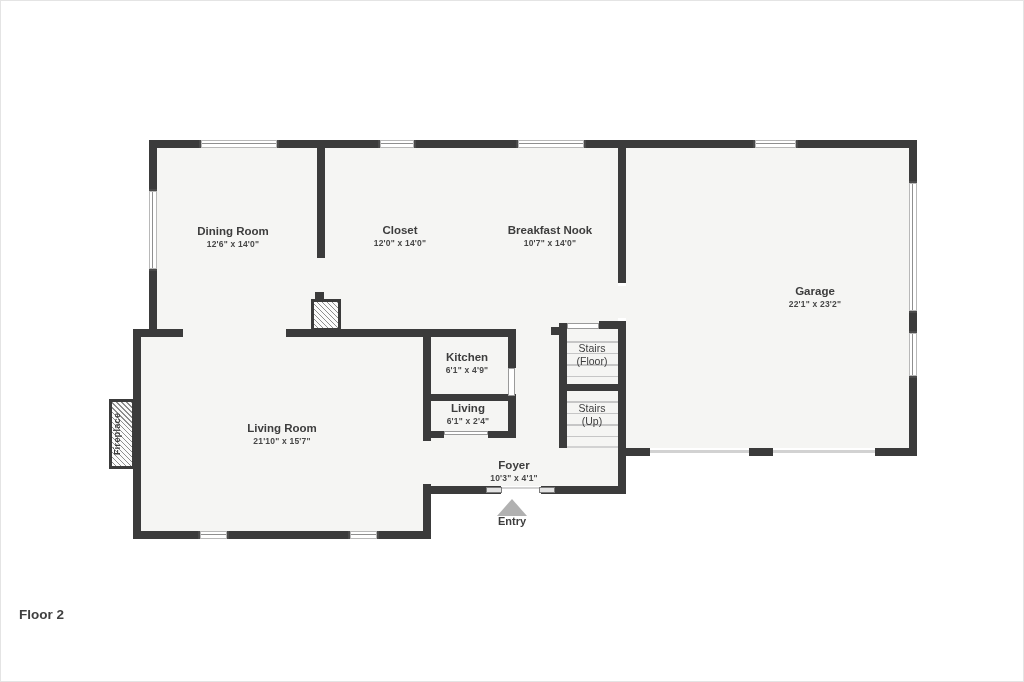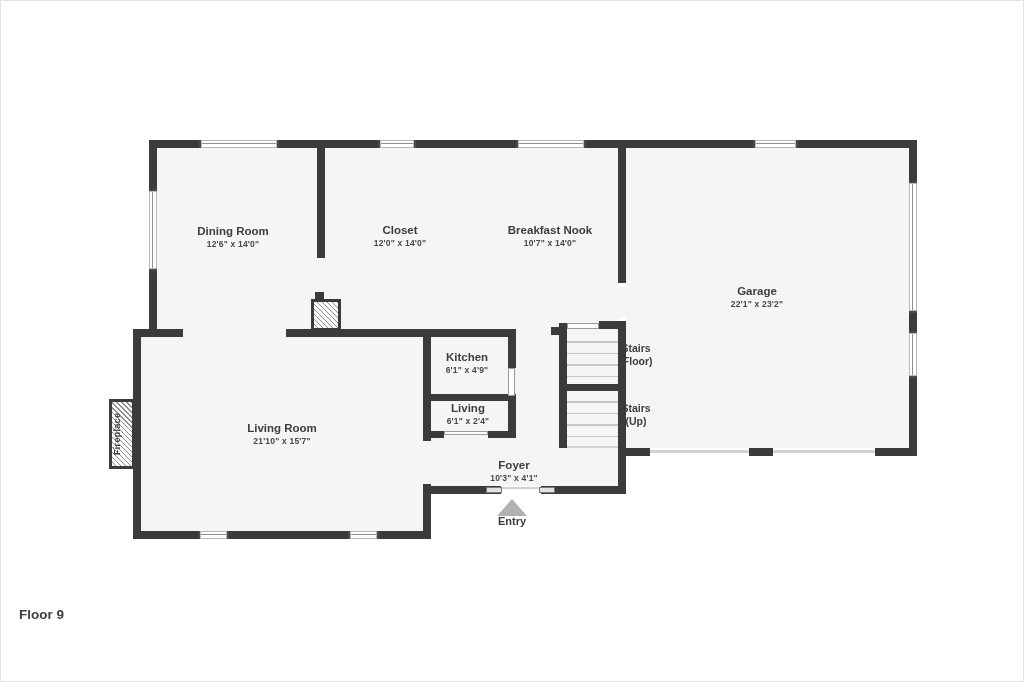--- a/index.html
+++ b/index.html
@@ -15,21 +15,21 @@
          box-shadow:inset 0 0 0 1px #b8b8b8;border-top:2px solid #4a4a4a;border-bottom:2px solid #4a4a4a;box-sizing:border-box;}
   .gapline{position:absolute;background:#ffffff;}
   .thinline{position:absolute;background:#d2d2d2;}
   .hatch{position:absolute;border:3px solid #3b3b3b;box-sizing:border-box;
          background:repeating-linear-gradient(45deg,#fbfbfb 0 2.5px,#8e8e8e 2.5px 3.5px);}
   .steps{position:absolute;background:repeating-linear-gradient(to bottom,transparent 0 10px,#c6c6c6 10px 11.5px);}
   .room-label{position:absolute;transform:translateX(-50%);text-align:center;white-space:nowrap;line-height:1.2;}
   .room-name{display:block;font-size:11.5px;font-weight:bold;color:#3d3d3d;}
   .room-dims{display:block;font-size:8.5px;font-weight:bold;color:#474747;letter-spacing:.2px;}
   .stairs-label{position:absolute;transform:translateX(-50%);text-align:center;white-space:nowrap;
-                font-size:10.5px;font-weight:bold;color:#3d3d3d;line-height:13px;margin-left:44px;}
+                font-size:10.5px;font-weight:normal;color:#3d3d3d;line-height:13px;}
   .title{position:absolute;left:18px;top:55px;font-size:15px;font-weight:bold;color:#404040;}
   .floor-tag{position:absolute;left:18px;top:606px;font-size:13.5px;font-weight:bold;color:#404040;}
   .disclaimer{position:absolute;left:0;top:662px;width:100%;text-align:center;font-size:7.2px;color:#3a3a3a;}
   .tri{position:absolute;width:0;height:0;border-left:15px solid transparent;border-right:15px solid transparent;
        border-bottom:17px solid #b1b1b1;}
   .entry-label{position:absolute;transform:translateX(-50%);font-size:11px;font-weight:bold;color:#3d3d3d;}
   .fp-text{writing-mode:vertical-rl;transform:rotate(180deg);font-size:9px;font-weight:bold;color:#3d3d3d;
            position:absolute;left:0;top:0;width:100%;height:100%;text-align:center;letter-spacing:.3px;}
   .sidelight{position:absolute;height:6px;background:#e3e3e3;border:1px solid #7a7a7a;box-sizing:border-box;}
   .opening-box{position:absolute;background:#ffffff;border:1px solid #9a9a9a;box-sizing:border-box;}
@@ -128,21 +128,21 @@
       <span class="room-dims">12'6" x 14'0"</span>
     </div>
     <div class="room-label" style="left:399px;top:223px;">
       <span class="room-name">Closet</span>
       <span class="room-dims">12'0" x 14'0"</span>
     </div>
     <div class="room-label" style="left:549px;top:223px;">
       <span class="room-name">Breakfast Nook</span>
       <span class="room-dims">10'7" x 14'0"</span>
     </div>
-    <div class="room-label" style="left:756px;top:284px;">
+    <div class="room-label" style="left:814px;top:284px;">
       <span class="room-name">Garage</span>
       <span class="room-dims">22'1" x 23'2"</span>
     </div>
     <div class="room-label" style="left:466px;top:350px;">
       <span class="room-name">Kitchen</span>
       <span class="room-dims">6'1" x 4'9"</span>
     </div>
     <div class="room-label" style="left:467px;top:401px;">
       <span class="room-name">Living</span>
       <span class="room-dims">6'1" x 2'4"</span>
@@ -151,15 +151,15 @@
       <span class="room-name">Living Room</span>
       <span class="room-dims">21'10" x 15'7"</span>
     </div>
     <div class="room-label" style="left:513px;top:458px;">
       <span class="room-name">Foyer</span>
       <span class="room-dims">10'3" x 4'1"</span>
     </div>
 
   </div>
 
-  <div class="floor-tag">Floor 9</div>
+  <div class="floor-tag">Floor 2</div>
 
 </div>
 
 </body></html>

